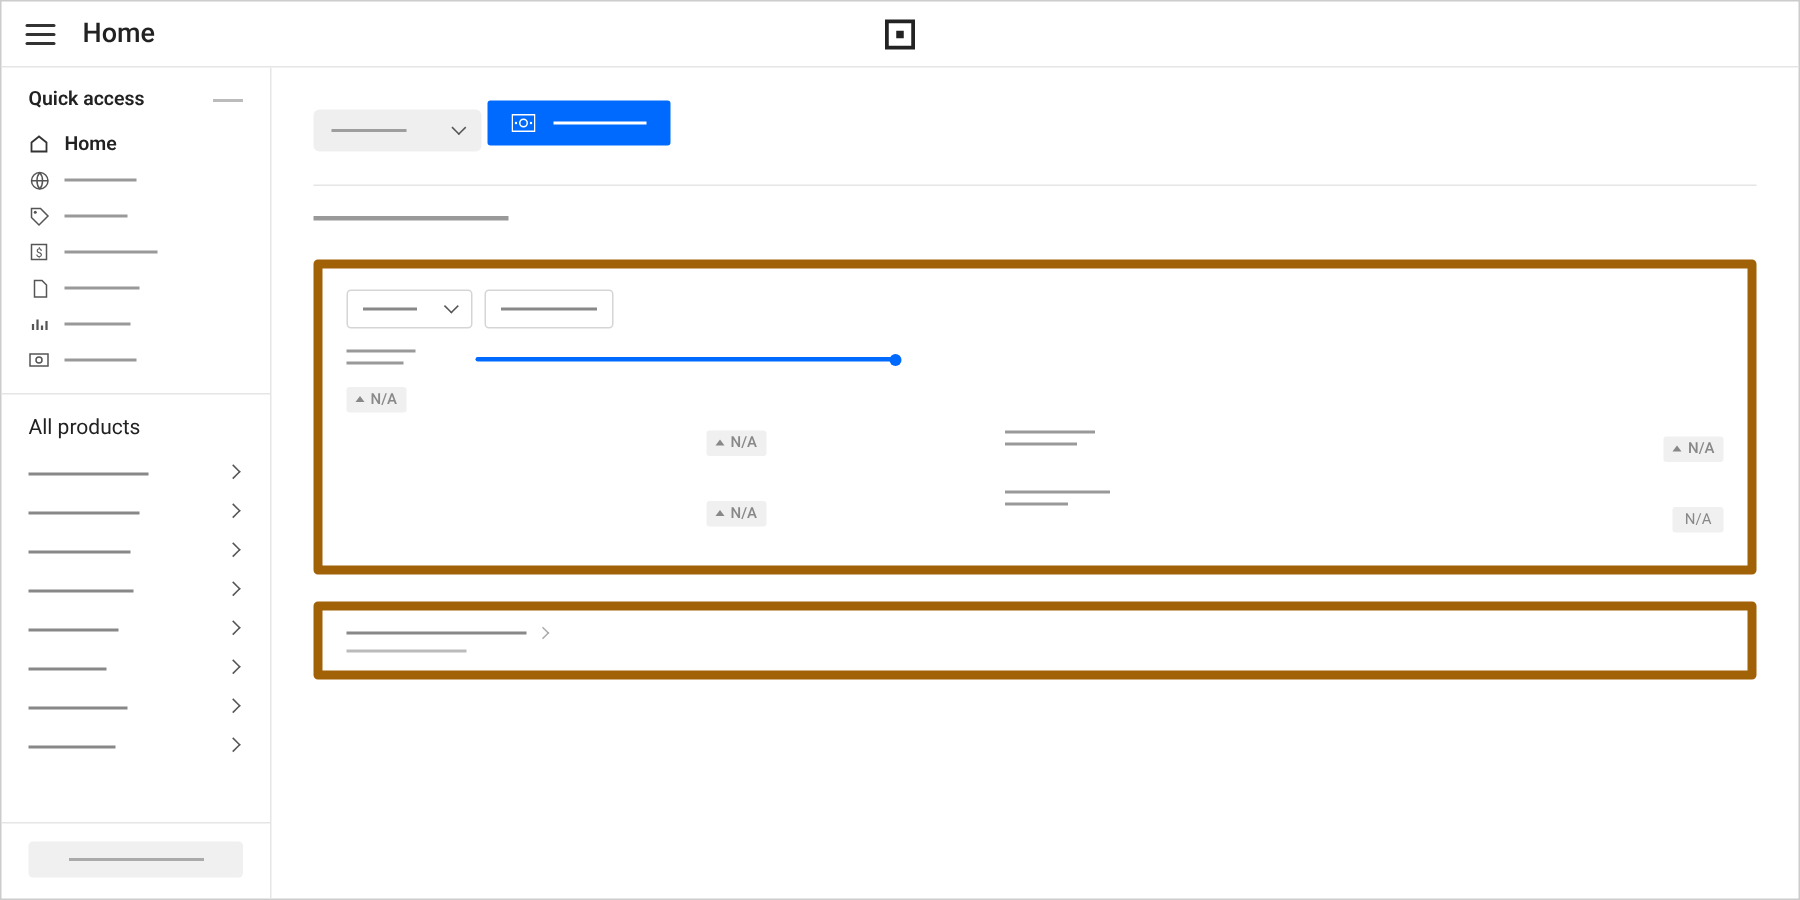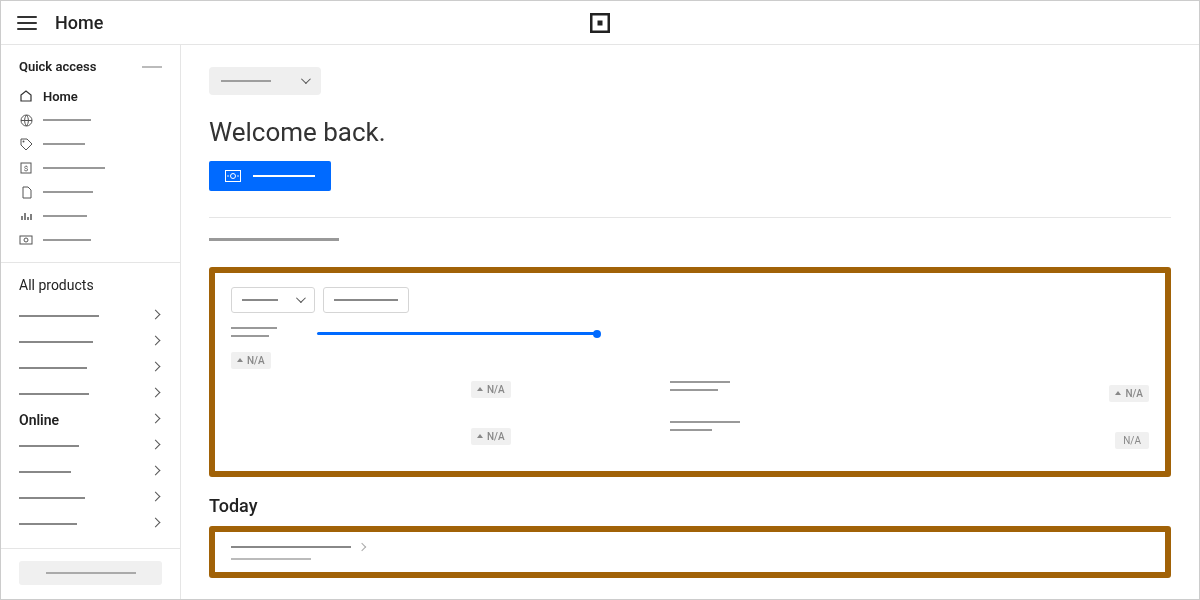--- a/index.html
+++ b/index.html
@@ -182,24 +182,20 @@
           <span class="chev-right"></span>
         </div>
       <div class="sb-row">
           <span class="ph-line" style="width:68px"></span>
           <span class="chev-right"></span>
         </div>
       <div class="sb-row">
           <span class="ph-line" style="width:70px"></span>
           <span class="chev-right"></span>
         </div>
-      <div class="sb-row heading">
-          <span class="label">Online</span>
-          <span class="chev-right"></span>
-        </div>
       <div class="sb-row">
           <span class="ph-line" style="width:60px"></span>
           <span class="chev-right"></span>
         </div>
       <div class="sb-row">
           <span class="ph-line" style="width:52px"></span>
           <span class="chev-right"></span>
         </div>
       <div class="sb-row">
           <span class="ph-line" style="width:66px"></span>
@@ -219,21 +215,20 @@
 
   </div>
 
   <div class="main">
 
     <div class="pill-select">
       <span class="ph-line"></span>
       <span class="chev-down"></span>
     </div>
 
-    <h1 class="welcome">Welcome back.</h1>
 
     <div class="primary-btn">
       <svg viewBox="0 0 16 12">
           <rect x="0.5" y="0.5" width="15" height="11" fill="none" stroke="#fff" stroke-width="1"></rect>
           <circle cx="8" cy="6" r="2.5" fill="none" stroke="#fff" stroke-width="1"></circle>
           <circle cx="3" cy="6" r="0.8" fill="#fff"></circle>
           <circle cx="13" cy="6" r="0.8" fill="#fff"></circle>
         </svg>
       <span class="ph-line"></span>
     </div>
@@ -297,21 +292,20 @@
         <div class="stat-col-right">
           <span class="na-badge">
               <span class="tri-up"></span>
               <span>N/A</span>
             </span>
           <span class="na-plain">N/A</span>
         </div>
       </div>
     </div>
 
-    <div class="today-title">Today</div>
     <div class="panel" style="padding:12px 16px">
       <div class="today-body">
         <div class="today-line1">
           <span class="ph-line"></span>
           <span class="mini-chev"></span>
         </div>
         <div class="today-line2"></div>
       </div>
     </div>
 

